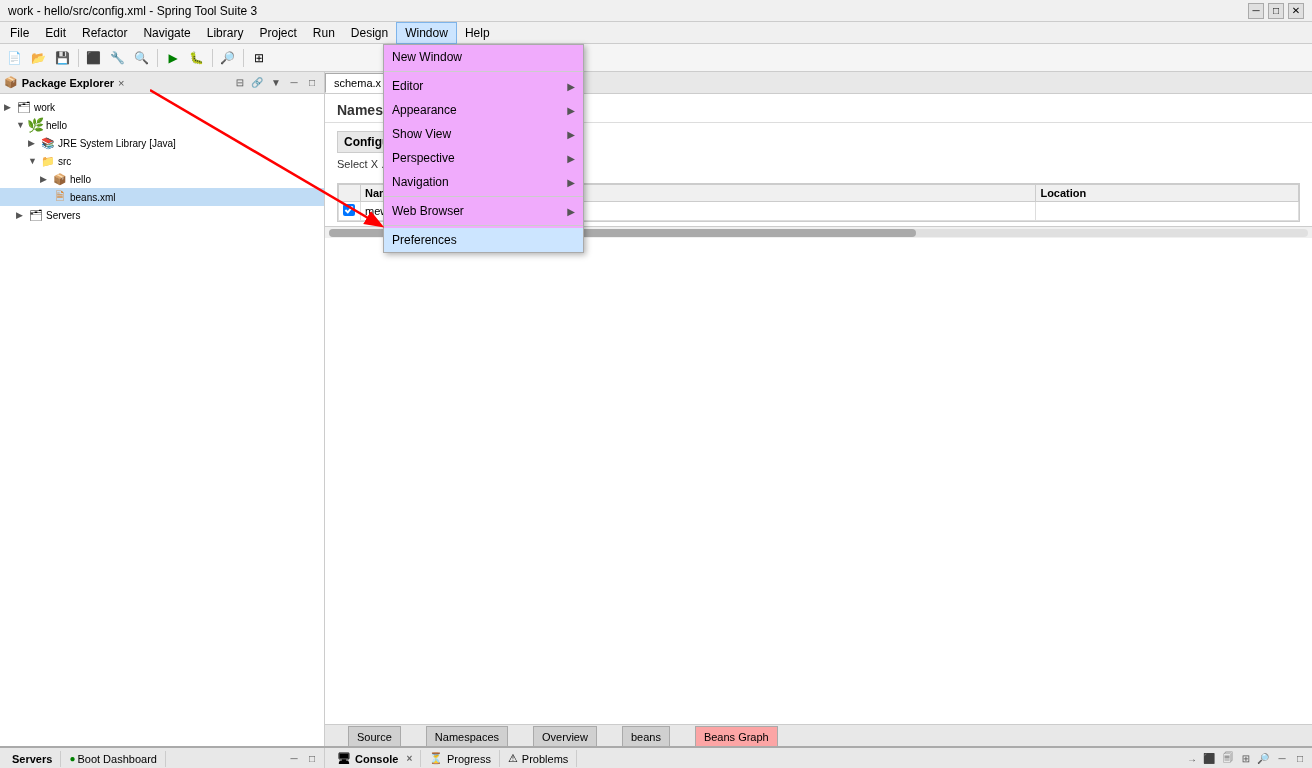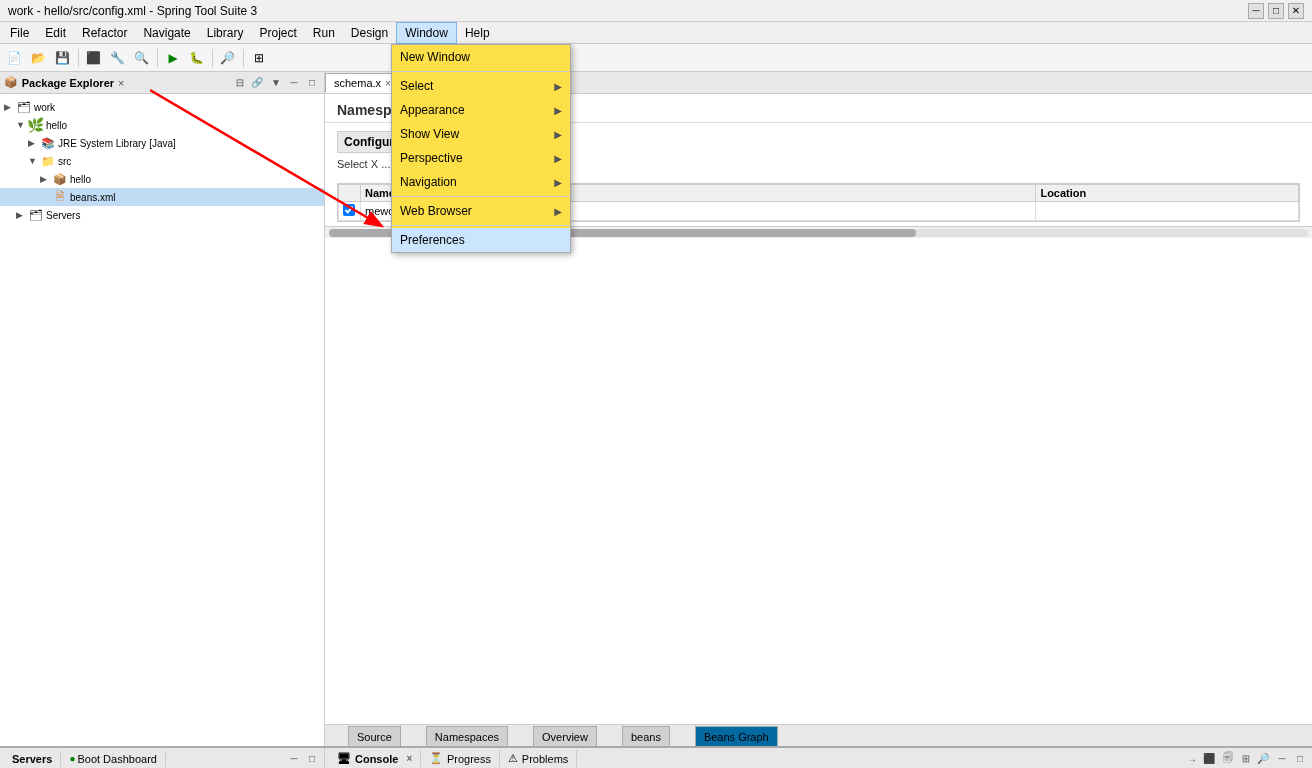--- a/index.html
+++ b/index.html
@@ -282,21 +282,21 @@
       border: 1px solid #aaa;
       border-bottom: none;
       font-size: 11px;
       display: flex;
       align-items: center;
       cursor: pointer;
       margin-right: 2px;
       margin-left: 23px;
     }
     .bottom-tab.active {
-      background: #0369a1;
+      background: #fca5a5;
     }
 
     
     #bottom-panel {
       height: 130px;
       display: flex;
       border-top: 2px solid #aaa;
       background: #fff;
     }
 
@@ -360,23 +360,23 @@
     .console-tab.active { font-weight: bold; }
     #console-toolbar {
       display: flex;
       gap: 2px;
     }
 
     
     #window-menu-dropdown {
       position: absolute;
       top: 44px;
-      left: 391px;
-      width: 180px;
-      background: #fde047;
+      left: 383px;
+      width: 201px;
+      background: #f0abfc;
       border: 1px solid #aaa;
       box-shadow: 2px 2px 6px rgba(0,0,0,0.3);
       z-index: 1000;
     }
     .dropdown-item {
       height: 24px;
       display: flex;
       align-items: center;
       justify-content: space-between;
       padding: 0 8px;
@@ -657,21 +657,21 @@
 
   </div>
 </div>
 
 <div id="window-menu-dropdown">
   <div class="dropdown-item">
     <span>New Window</span>
   </div>
   <div class="dropdown-separator"></div>
   <div class="dropdown-item">
-    <span>Select</span>
+    <span>Editor</span>
     <span class="arrow">▶</span>
   </div>
   <div class="dropdown-item">
     <span>Appearance</span>
     <span class="arrow">▶</span>
   </div>
   <div class="dropdown-item">
     <span>Show View</span>
     <span class="arrow">▶</span>
   </div>

